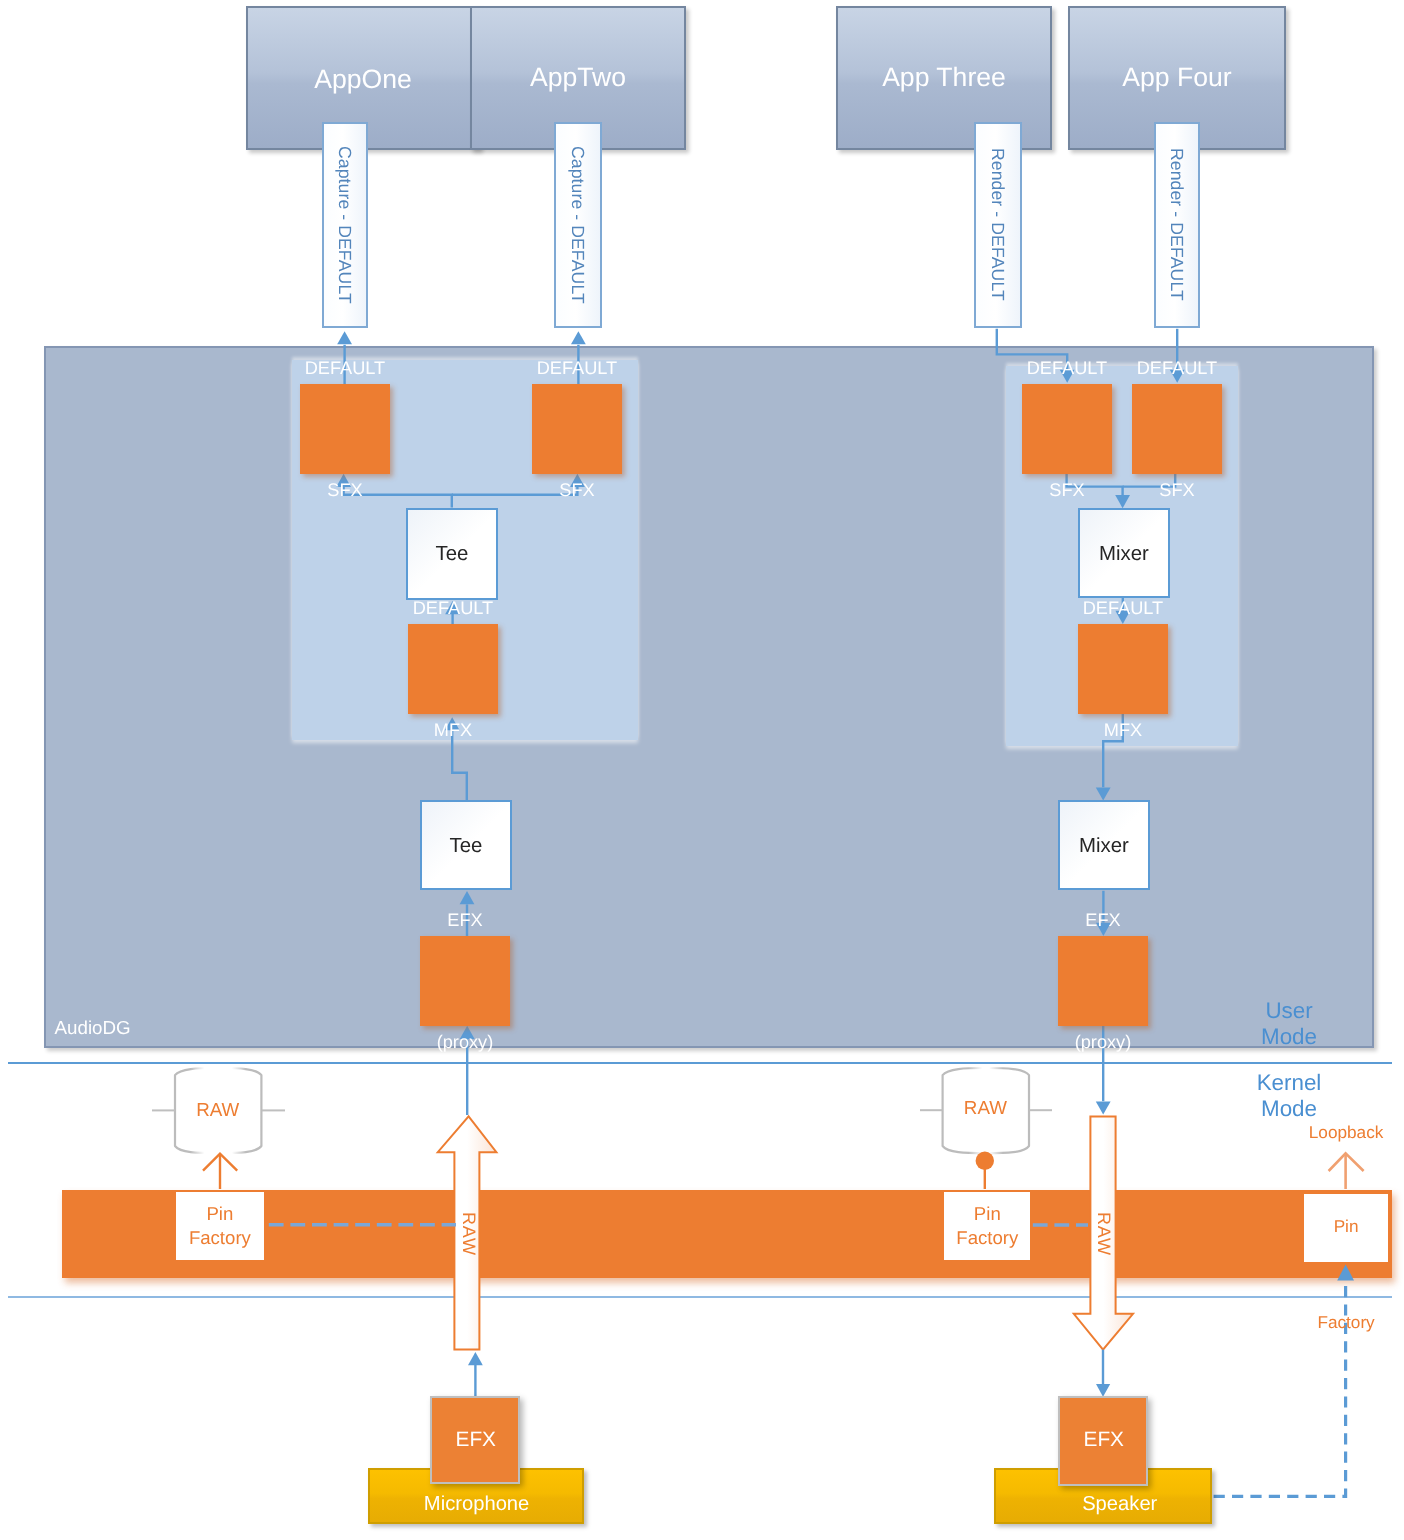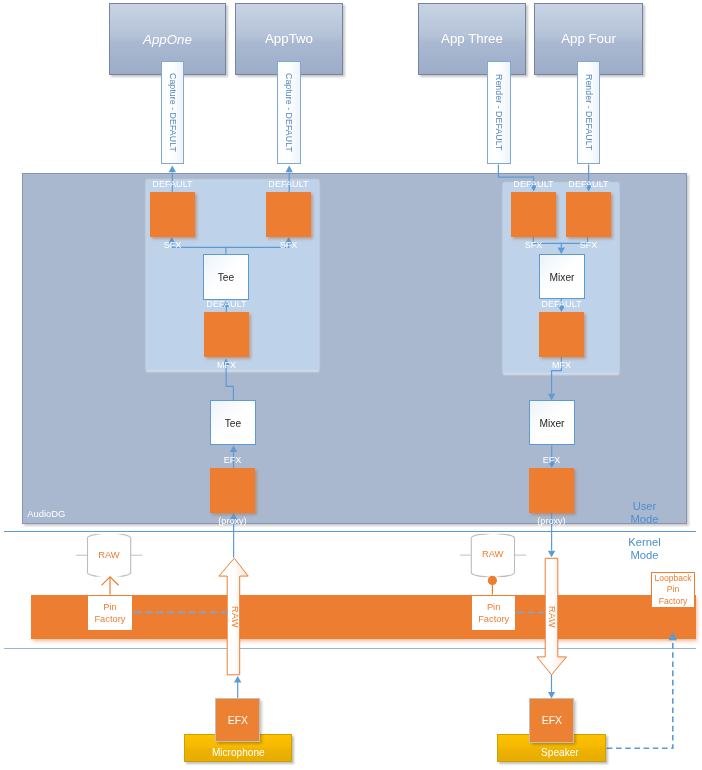--- a/index.html
+++ b/index.html
@@ -65,21 +65,21 @@
 <polygon points="561.3,254.1 557.5999999999999,247.51399999999998 565.0,247.51399999999998" fill="#5B9BD5"></polygon>
 <line x1="561.4" y1="299" x2="561.4" y2="305.4" stroke="#5B9BD5" stroke-width="1.2"></line>
 <polygon points="561.4,312 557.6999999999999,305.414 565.1,305.414" fill="#5B9BD5"></polygon>
 <polyline points="561.4,357 561.4,370.6 551.6,370.6 551.6,393.6" fill="none" stroke="#5B9BD5" stroke-width="1.2"></polyline>
 <polygon points="551.6,400.3 547.9,393.714 555.3000000000001,393.714" fill="#5B9BD5"></polygon>
 <line x1="551.7" y1="445.4" x2="551.7" y2="461.3" stroke="#5B9BD5" stroke-width="1.2"></line>
 <polygon points="551.7,468 548.0,461.414 555.4000000000001,461.414" fill="#5B9BD5"></polygon>
 <line x1="551.6" y1="512.3" x2="551.6" y2="550.6" stroke="#5B9BD5" stroke-width="1.2"></line>
 <polygon points="551.6,557.3 547.9,550.7139999999999 555.3000000000001,550.7139999999999" fill="#5B9BD5"></polygon>
 </svg>
-<div class="box app" style="left:109px;top:3px;width:117px;height:72px;font-style:italic;">
+<div class="box app" style="left:123px;top:3px;width:117px;height:72px;">
       <span>AppOne</span>
     </div>
 <div class="box app" style="left:235px;top:2.5px;width:108px;height:72px;">
       <span>AppTwo</span>
     </div>
 <div class="box app" style="left:534px;top:3px;width:109px;height:71.5px;">
       <span>App Four</span>
     </div>
 <div class="box app" style="left:418px;top:3px;width:108px;height:71.5px;">
       <span>App Three</span>
@@ -211,21 +211,21 @@
     <div class="rawlabel" style="left:87.3px;top:548.6px;width:43.2px;text-align:center;font-size:9.4px;">RAW</div>
 <div class="rawlabel" style="left:471.1px;top:548.4px;width:43.2px;text-align:center;font-size:9.4px;">RAW</div>
 <div class="box kbox" style="left:87.3px;top:595.3px;width:45.3px;height:35.9px;">
       <span>Pin</span>
       <span>Factory</span>
     </div>
 <div class="box kbox" style="left:471px;top:595.3px;width:45.3px;height:35.9px;">
       <span>Pin</span>
       <span>Factory</span>
     </div>
-<div class="box kbox" style="left:650.6px;top:572px;width:44.9px;height:36px;font-size:8.6px;line-height:11.1px;">
+<div class="box kbox" style="left:650.6px;top:596px;width:44.9px;height:36px;font-size:8.6px;line-height:11.1px;gap:36px;">
       <span>Loopback</span>
       <span>Pin</span>
       <span>Factory</span>
     </div>
 <div class="box dev" style="left:184.3px;top:733.9px;width:108px;height:27.9px;">
       <span>Microphone</span>
     </div>
 <div class="box devefx" style="left:215.4px;top:698px;width:45px;height:44px;">
       <span>EFX</span>
     </div>

